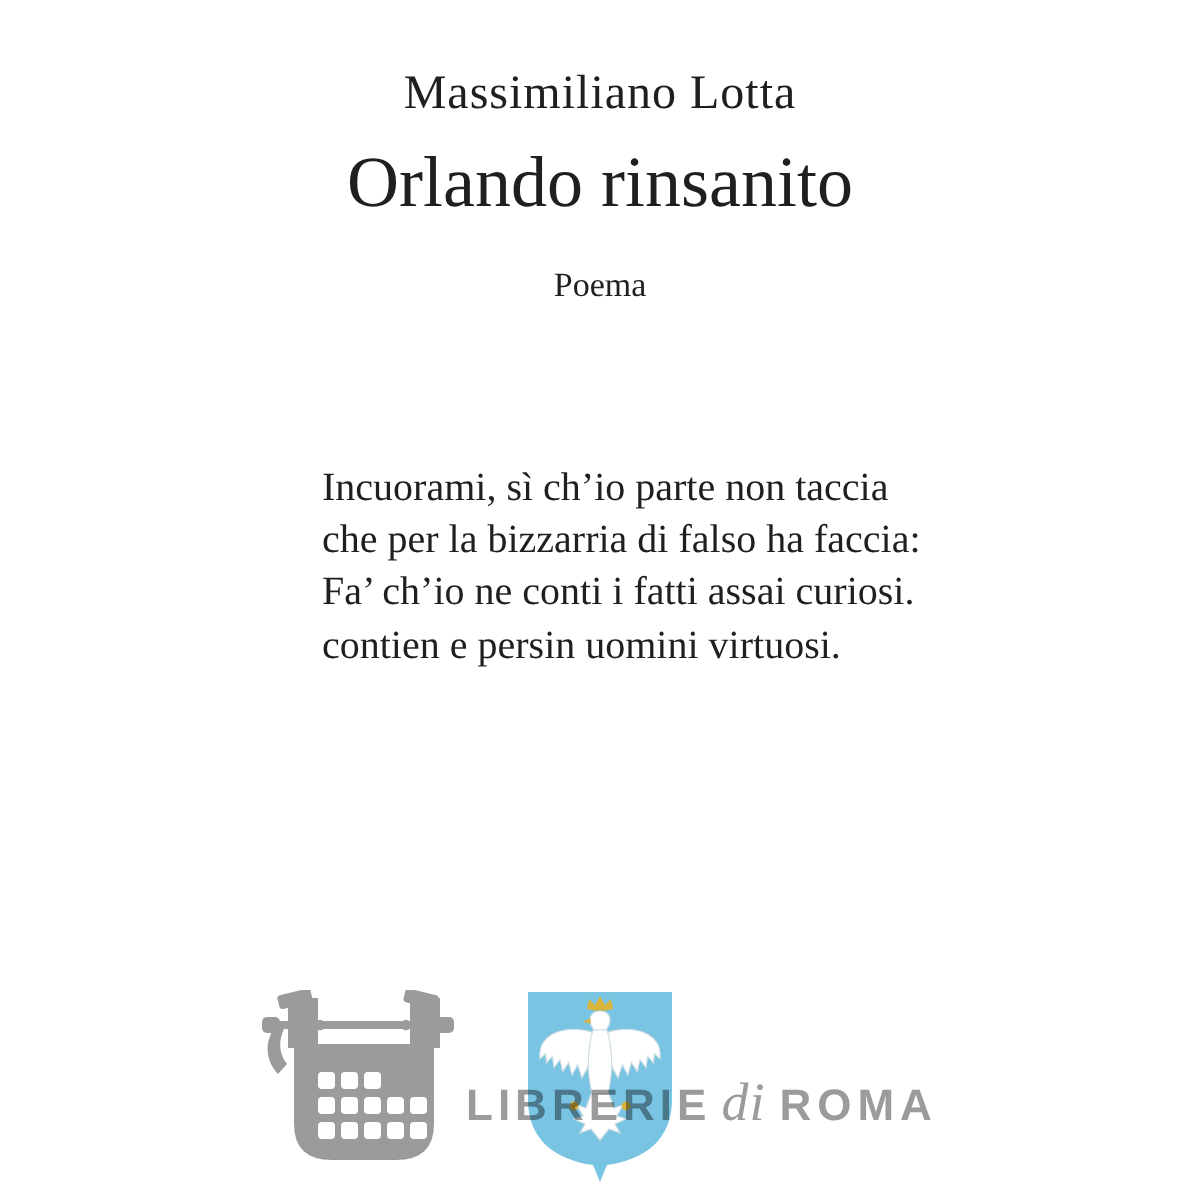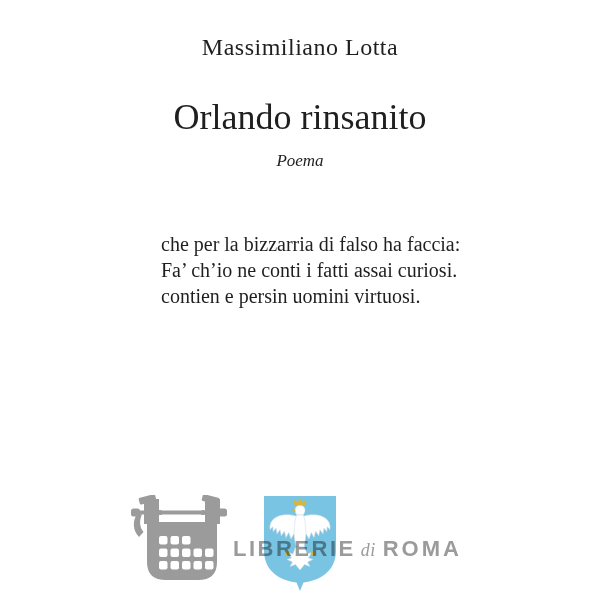--- a/index.html
+++ b/index.html
@@ -2,47 +2,48 @@
 <html><head>
 <meta charset="utf-8">
 <style>
   html,body{margin:0;padding:0;}
   body{
     width:600px;height:600px;position:relative;background:#ffffff;
     font-family:"Liberation Serif", serif;color:#1f1f1f;overflow:hidden;
   }
   .center-text{position:absolute;left:0;width:600px;text-align:center;}
   .author{top:32px;font-size:24px;line-height:30px;letter-spacing:.5px;}
-  .title{top:96px;font-size:36px;line-height:42px;}
-  .subtitle{top:150px;font-size:17px;line-height:22px;font-style:italic;}
+  .title{top:70px;font-size:36px;line-height:42px;}
+  .subtitle{top:132px;font-size:17px;line-height:22px;}
   .poem{
     position:absolute;left:161px;top:231px;width:330px;
     font-size:20px;line-height:26.2px;white-space:nowrap;
   }
   .logo-zone{position:absolute;left:0;top:0;width:600px;height:551px;pointer-events:none;}
   .typewriter{position:absolute;left:131px;top:495px;width:96px;height:90px;}
   .crest{position:absolute;left:262px;top:494px;width:76px;height:100px;}
   .brand{
     position:absolute;left:233px;top:536px;height:26px;z-index:3;
     display:flex;align-items:baseline;white-space:nowrap;
     color:#9b9b9b;mix-blend-mode:multiply;
     font-family:"Liberation Sans", sans-serif;
   }
   .brand .caps1{font-size:22px;font-weight:600;letter-spacing:2.5px;}
-  .brand .di{font-family:"Liberation Serif", serif;font-style:italic;font-size:18px;margin:0 7px 0 5px;letter-spacing:.5px;}
+  .brand .di{font-family:"Liberation Serif", serif;font-style:italic;font-size:27px;margin:0 7px 0 5px;letter-spacing:.5px;}
   .brand .caps2{font-size:22px;font-weight:600;letter-spacing:3px;}
 </style>
 </head>
 <body>
 
 <div class="center-text author">Massimiliano Lotta</div>
 <div class="center-text title">Orlando rinsanito</div>
 <div class="center-text subtitle">Poema</div>
 
 <div class="poem">
+  <div>Incuorami, sì ch’io parte non taccia</div>
   <div>che per la bizzarria di falso ha faccia:</div>
   <div>Fa’ ch’io ne conti i fatti assai curiosi.</div>
   <div>contien e persin uomini virtuosi.</div>
 </div>
 
 <div class="logo-zone">
 
   <svg class="typewriter" viewBox="0 0 96 90" aria-hidden="true">
     <g fill="#9b9b9b">
 

